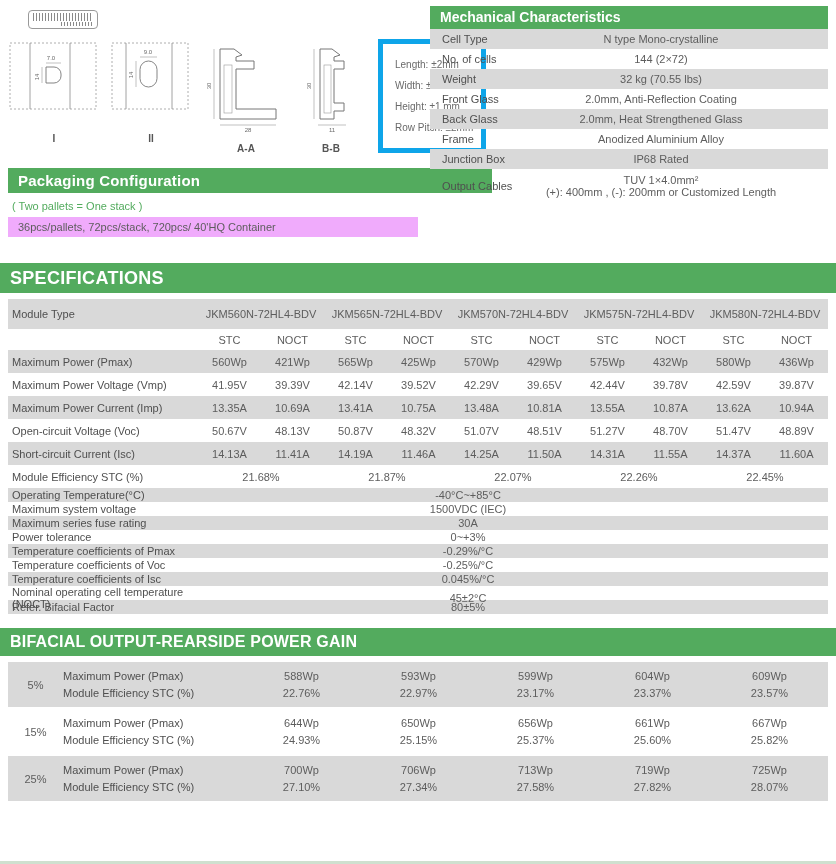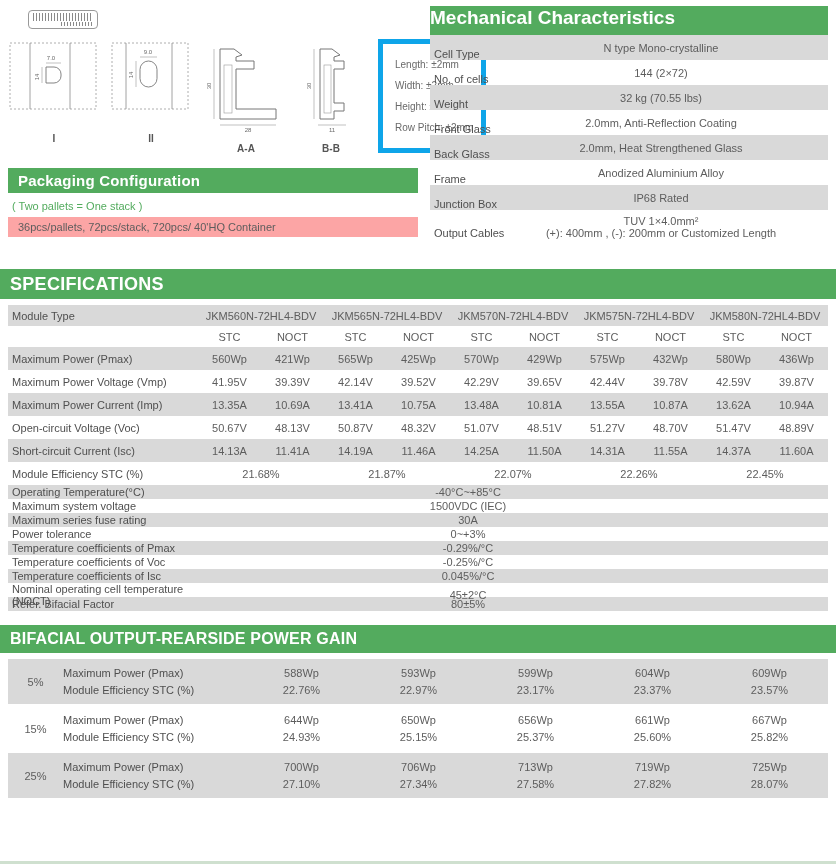--- a/index.html
+++ b/index.html
@@ -20,41 +20,41 @@
     background:repeating-linear-gradient(90deg,#8a8a8a 0 1px,transparent 1px 3px); }
 
   .diagrams { display:flex; align-items:flex-start; margin-top:10px; gap:10px; }
   .drw { display:flex; flex-direction:column; align-items:center; }
   .drw svg { display:block; }
   .drw .cap { font-size:10px; color:#555; margin-top:2px; font-weight:bold; }
   .tolbox { border:5px solid #0ea5e9; padding:10px 12px; margin-left:6px; width:108px; }
   .tolbox div { font-size:10px; color:#6a6a6a; line-height:2.1; white-space:nowrap; }
 
   .sec-header { background:#53ab5e; color:#fff; font-weight:bold; }
-  .pack-header { width:410px; height:25px; font-size:15px; line-height:25px;
+  .pack-header { width:484px; height:25px; font-size:15px; line-height:25px;
     padding-left:10px; margin-top:14px; letter-spacing:0.2px; }
   .pack-note { color:#53ab5e; font-size:11px; padding:7px 0 5px 4px; }
-  .pack-detail { width:410px; background:#fca5a5; font-size:11px; color:#5d5d5d;
+  .pack-detail { width:410px; background:#f0abfc; font-size:11px; color:#5d5d5d;
     padding:4px 0 4px 10px; }
 
   
-  .mech-title { height:29px; font-size:19px; line-height:23px; }
+  .mech-title { height:23px; font-size:14px; line-height:23px; padding-left:10px; }
   .mech-rows > div { display:flex; min-height:20px; align-items:center; font-size:11px; }
   .mech-rows > div:nth-child(odd) { background:#d9d9d9; }
-  .mech-label { width:110px; padding-left:4px; color:#4f4f4f;margin-top:13px; }
+  .mech-label { width:110px; padding-left:12px; color:#4f4f4f; }
   .mech-value { flex:1; text-align:center; color:#5d5d5d; padding-right:46px; }
   .mech-row-tall { min-height:33px !important; }
   .mech-value .l2 { display:block; }
 
   
   .spec-banner { height:30px; font-size:18px; line-height:30px; padding-left:10px;
     margin-top:26px; letter-spacing:0.3px; }
   .spec-table { padding:6px 8px 0 8px; }
   .spec-table > div:nth-child(odd) { background:#d9d9d9; }
-  .row-mod { display:grid; grid-template-columns:190px repeat(5,1fr); height:21px;
+  .row-mod { display:grid; grid-template-columns:190px repeat(5,1fr); height:30px;
     align-items:center; font-size:11px; }
   .row-cond { display:grid; grid-template-columns:190px repeat(10,1fr); height:21px;
     align-items:center; font-size:11px; }
   .row-data { display:grid; grid-template-columns:190px repeat(10,1fr); height:23px;
     align-items:center; font-size:11px; }
   .row-eff { display:grid; grid-template-columns:190px repeat(5,1fr); height:23px;
     align-items:center; font-size:11px; }
   .row-single { display:grid; grid-template-columns:190px 1fr; height:14px;
     align-items:center; font-size:11px; }
   .spec-label { padding-left:4px; color:#4f4f4f; }

